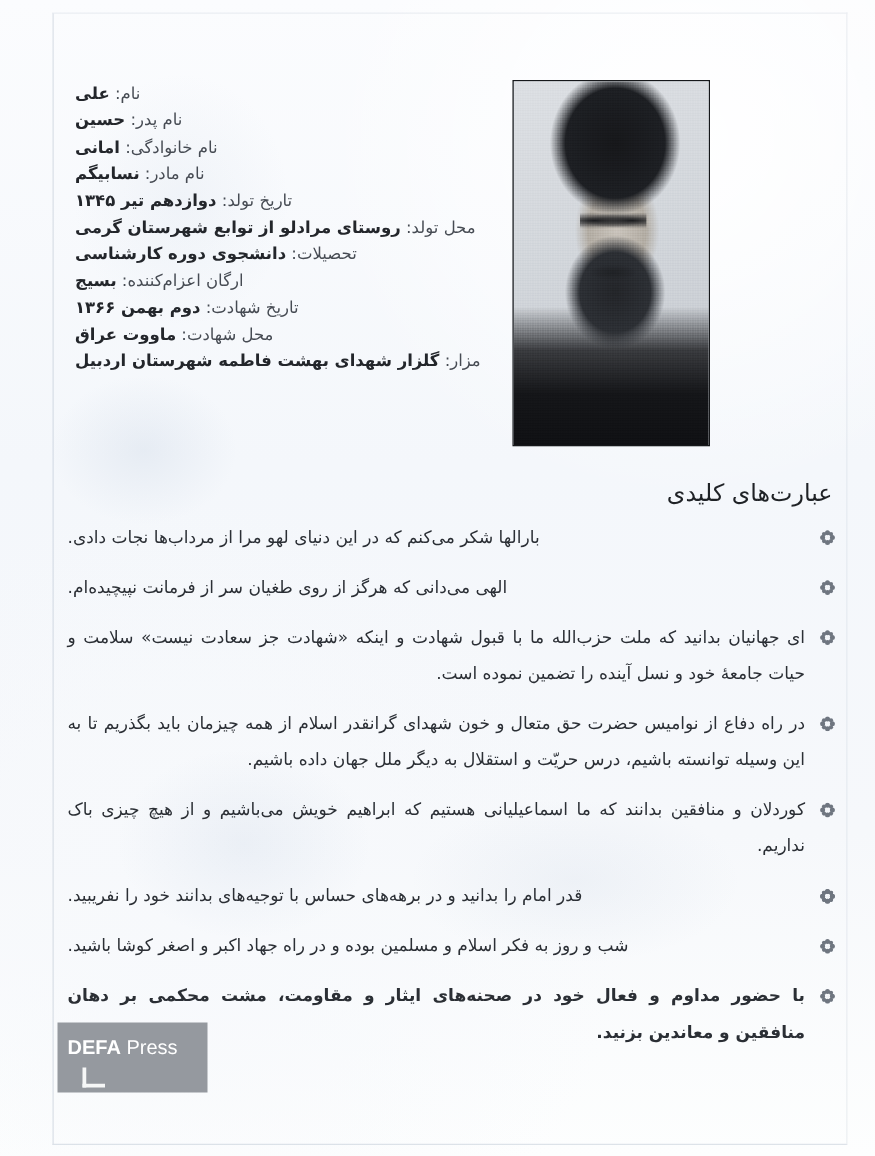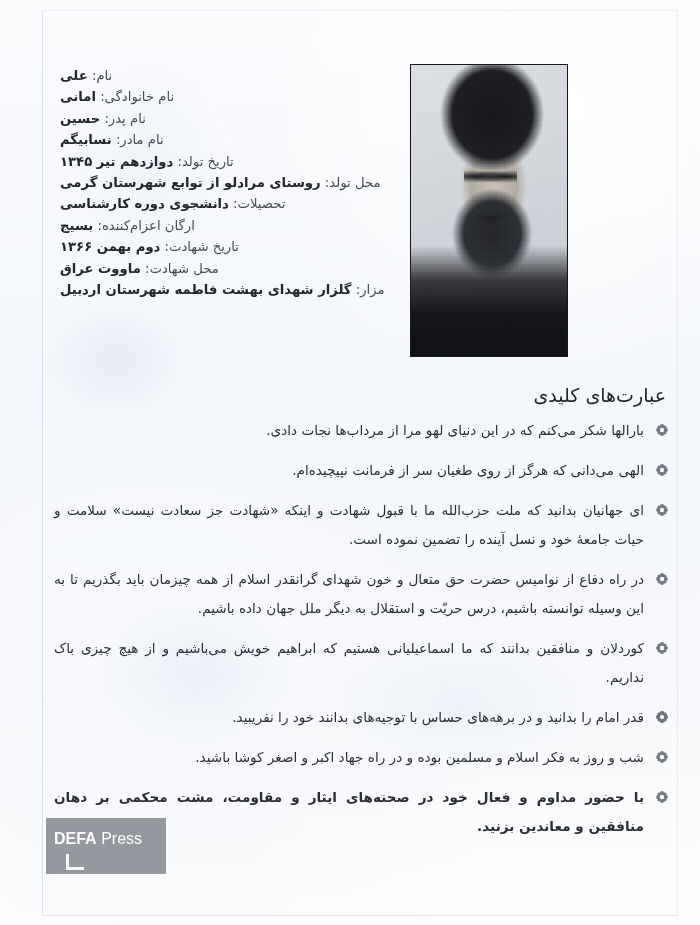--- a/index.html
+++ b/index.html
@@ -160,21 +160,21 @@
     position: relative;
     padding-right: 24px;
     margin-bottom: 11px;
     font-size: 13.6px;
     line-height: 29px;
     color: #2b2f35;
     text-align: justify;
     text-justify: inter-word;
   }
   .quote-item:last-child { margin-bottom: 16px; font-weight: bold; }
-  .quote-short { text-align: right; }
+  .quote-short { text-align: left; }
   .bullet-icon {
     position: absolute;
     right: 0;
     top: 8px;
     width: 12px;
     height: 12px;
     color: #6f7680;
     line-height: 12px;
     font-size: 12px;
   }
@@ -228,26 +228,26 @@
     <div id="portrait-photo"></div>
     <div id="portrait-grain"></div>
   </div>
 
   <div id="info-block">
     <div class="info-row">
       <span class="info-label">نام:</span>
       <span class="info-value">علی</span>
     </div>
     <div class="info-row">
+      <span class="info-label">نام پدر:</span>
+      <span class="info-value">حسین</span>
+    </div>
+    <div class="info-row">
       <span class="info-label">نام خانوادگی:</span>
       <span class="info-value">امانی</span>
-    </div>
-    <div class="info-row">
-      <span class="info-label">نام پدر:</span>
-      <span class="info-value">حسین</span>
     </div>
     <div class="info-row">
       <span class="info-label">نام مادر:</span>
       <span class="info-value">نسابیگم</span>
     </div>
     <div class="info-row">
       <span class="info-label">تاریخ تولد:</span>
       <span class="info-value">دوازدهم تیر ۱۳۴۵</span>
     </div>
     <div class="info-row">

